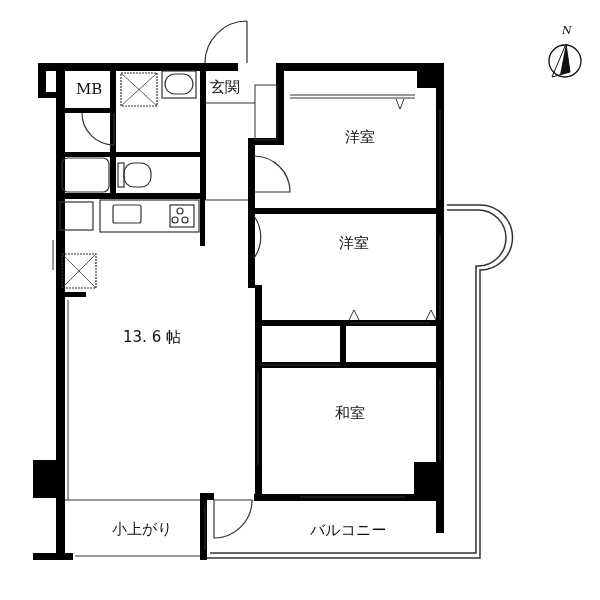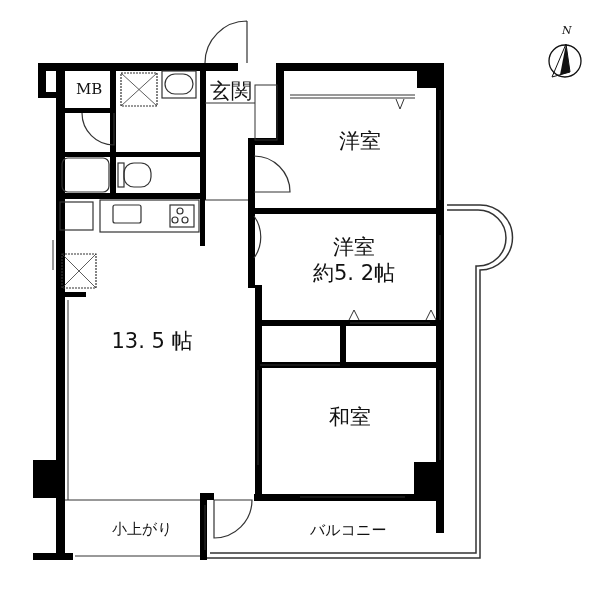--- a/index.html
+++ b/index.html
@@ -1,19 +1,19 @@
 <!DOCTYPE html>
 <html><head>
 <meta charset="utf-8">
 <style>
   html, body { margin:0; padding:0; background:#ffffff; }
   body { width:600px; height:600px; position:relative; overflow:hidden; font-family:"DejaVu Sans", sans-serif; }
   #plan { position:absolute; left:0; top:0; }
   .lbl { position:absolute; color:#111; text-align:center; white-space:nowrap; line-height:1.25; }
-  .room-big { font-size:21px; }
+  .room-big { font-size:15px; }
   .room-small { font-size:15px; }
 </style>
 </head>
 <body>
 
 <svg id="plan" width="600" height="600" viewBox="0 0 600 600">
 
   <g fill="none" stroke="#333" stroke-width="1.5">
     <path d="M447,205 L480,205 A32,32 0 0 1 480,270 L480,558 L205,558"></path>
     <path d="M447,210 L478,210 A28,28 0 0 1 478,266 L476,266 L476,553 L210,553"></path>
@@ -115,22 +115,21 @@
 <div class="lbl" style="left:562px;top:24px;font-size:11px;font-family:'DejaVu Serif',serif;font-style:italic;">N</div>
 
 <div class="lbl room-small" style="left:76px;top:80px;font-family:'DejaVu Serif',serif;">MB</div>
 <div class="lbl room-big" style="left:210px;top:78px;">玄関</div>
 
 <div class="lbl room-big" style="left:310px;top:128px;width:100px;">
   <div>洋室</div>
 </div>
 <div class="lbl room-big" style="left:304px;top:234px;width:100px;">
   <div>洋室</div>
-  <div>約5. 2帖</div>
 </div>
 <div class="lbl room-big" style="left:102px;top:328px;width:100px;">
-  <div>13. 5 帖</div>
+  <div>13. 6 帖</div>
 </div>
 <div class="lbl room-big" style="left:310px;top:404px;width:80px;">
   <div>和室</div>
 </div>
 <div class="lbl room-small" style="left:112px;top:520px;">小上がり</div>
 <div class="lbl room-small" style="left:310px;top:521px;">バルコニー</div>
 
 </body></html>

